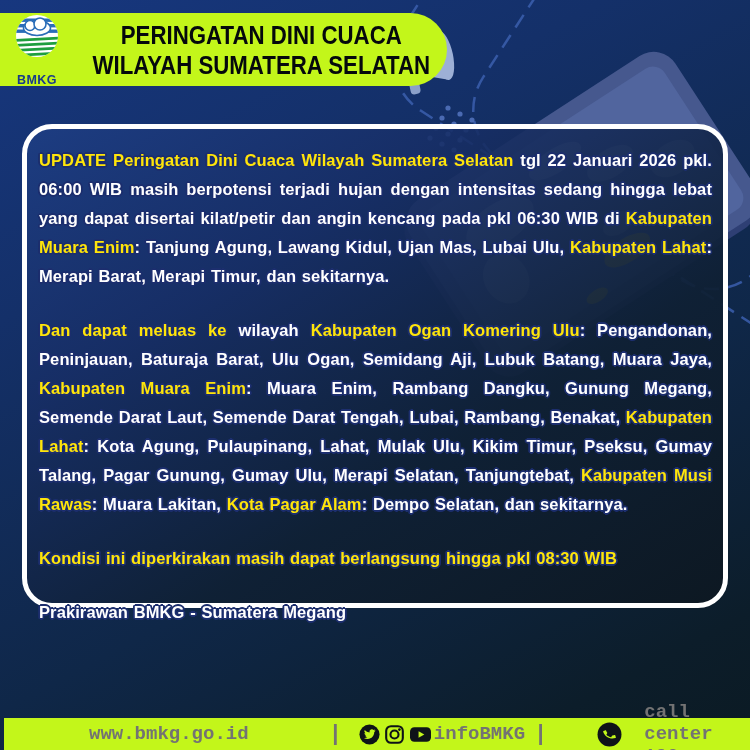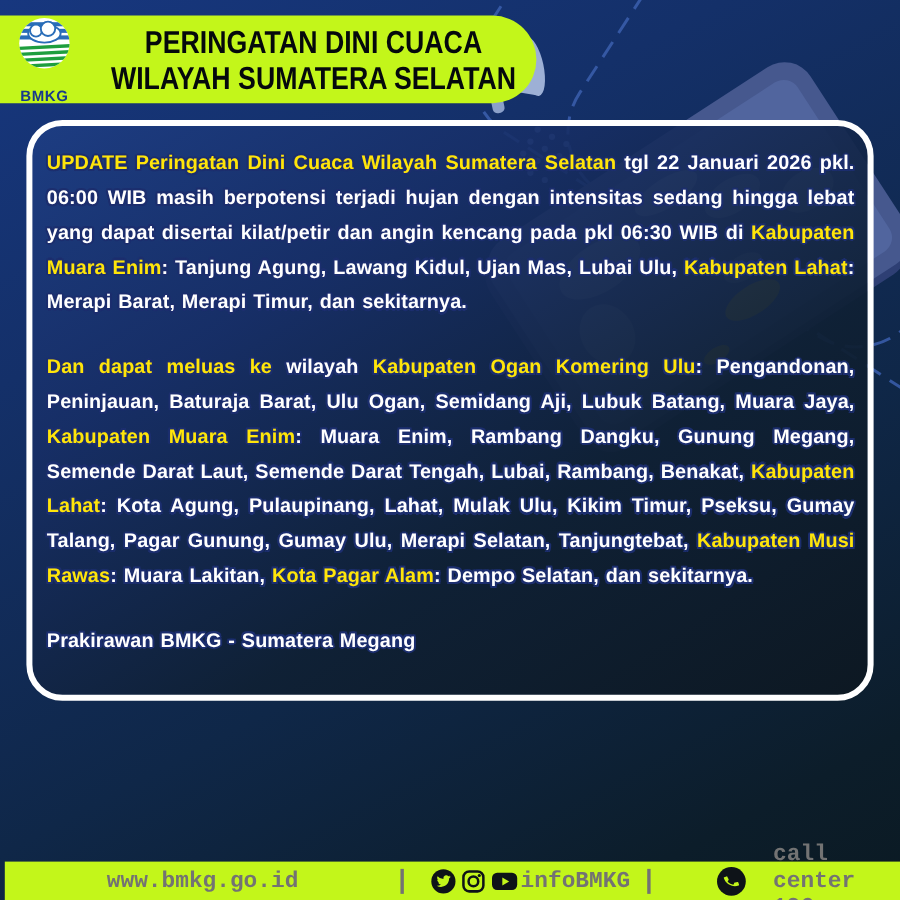--- a/index.html
+++ b/index.html
@@ -15,21 +15,21 @@
     position:absolute;top:13px;left:0;width:447px;height:73px;
     border-radius:0 40px 40px 0;
     display:flex;align-items:center;padding-left:15px;box-sizing:border-box;
   }
   .logo{width:48px;display:flex;flex-direction:column;align-items:center;margin-top:2px;gap:16px;}
   .logo-text{font-weight:bold;font-size:12.5px;letter-spacing:.5px;color:#183a8c;margin-top:-1px;}
   .titles{flex:1;text-align:center;transform:scaleX(.84);transform-origin:52% 50%;
     font-weight:bold;color:#05090c;line-height:30px;font-size:26.5px;letter-spacing:0;white-space:nowrap;}
   
   .card{
-    position:absolute;left:22px;top:100px;width:706px;height:484px;box-sizing:border-box;
+    position:absolute;left:22px;top:124px;width:706px;height:484px;box-sizing:border-box;
     border:5px solid #ffffff;border-radius:30px;
     background:linear-gradient(148deg,rgba(30,62,132,.84) 0%,rgba(23,46,102,.88) 30%,rgba(15,32,52,.94) 64%,rgba(13,24,34,.97) 100%);
     padding:17px 11px 0 12px;
   }
   .para{
     margin:0 0 25px 0;text-align:justify;
     font-size:16.5px;font-weight:bold;line-height:29px;letter-spacing:.1px;word-spacing:1px;
   }
   .run-w{color:#ffffff;}
   .run-y{color:#ffe50a;}
@@ -130,20 +130,21 @@
     <div class="titles">
       <div>PERINGATAN DINI CUACA</div>
       <div>WILAYAH SUMATERA SELATAN</div>
     </div>
   </header>
 
   <main class="card">
     <div>
         <p class="para"><span class="run-y">UPDATE Peringatan Dini Cuaca Wilayah Sumatera Selatan</span><span class="run-w"> tgl 22 Januari 2026 pkl. 06:00 WIB masih berpotensi terjadi hujan dengan intensitas sedang hingga lebat yang dapat disertai kilat/petir dan angin kencang pada pkl 06:30 WIB di </span><span class="run-y">Kabupaten Muara Enim</span><span class="run-w">: Tanjung Agung, Lawang Kidul, Ujan Mas, Lubai Ulu, </span><span class="run-y">Kabupaten Lahat</span><span class="run-w">: Merapi Barat, Merapi Timur, dan sekitarnya.</span></p>
         <p class="para"><span class="run-y">Dan dapat meluas ke</span><span class="run-w"> wilayah </span><span class="run-y">Kabupaten Ogan Komering Ulu</span><span class="run-w">: Pengandonan, Peninjauan, Baturaja Barat, Ulu Ogan, Semidang Aji, Lubuk Batang, Muara Jaya, </span><span class="run-y">Kabupaten Muara Enim</span><span class="run-w">: Muara Enim, Rambang Dangku, Gunung Megang, Semende Darat Laut, Semende Darat Tengah, Lubai, Rambang, Benakat, </span><span class="run-y">Kabupaten Lahat</span><span class="run-w">: Kota Agung, Pulaupinang, Lahat, Mulak Ulu, Kikim Timur, Pseksu, Gumay Talang, Pagar Gunung, Gumay Ulu, Merapi Selatan, Tanjungtebat, </span><span class="run-y">Kabupaten Musi Rawas</span><span class="run-w">: Muara Lakitan, </span><span class="run-y">Kota Pagar Alam</span><span class="run-w">: Dempo Selatan, dan sekitarnya.</span></p>
+        <p class="para"><span class="run-y">Kondisi ini diperkirakan masih dapat berlangsung hingga pkl 08:30 WIB</span></p>
         <p class="para"><span class="run-w">Prakirawan BMKG - Sumatera Megang</span></p>
       </div>
   </main>
 
   <footer class="footer" style="background:#c3f61a;">
     <span class="f-web">www.bmkg.go.id</span>
     <span class="f-sep f-sep1">|</span>
     <span class="f-icons">
       <svg width="21" height="21" viewBox="0 0 24 24">
         <circle cx="12" cy="12" r="11.5" fill="#0e1318"></circle>

